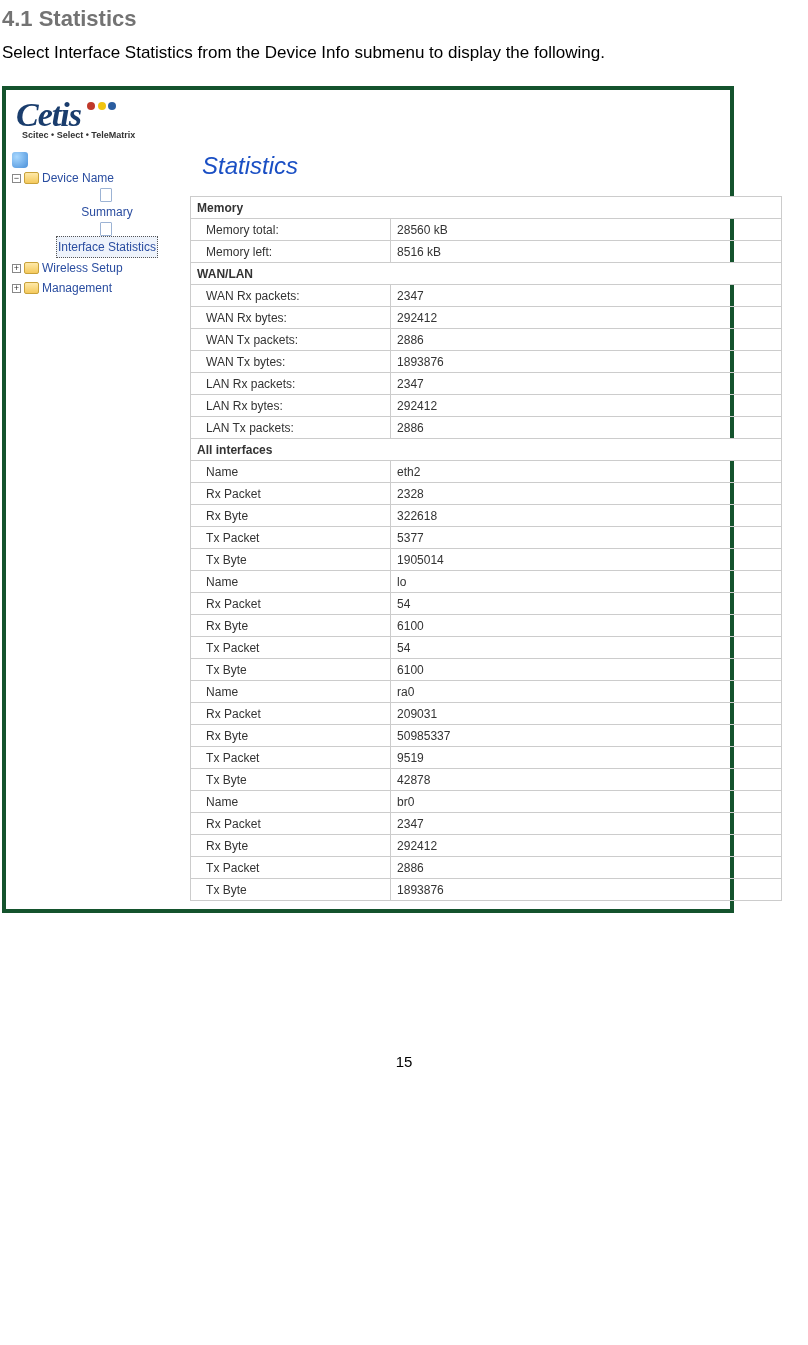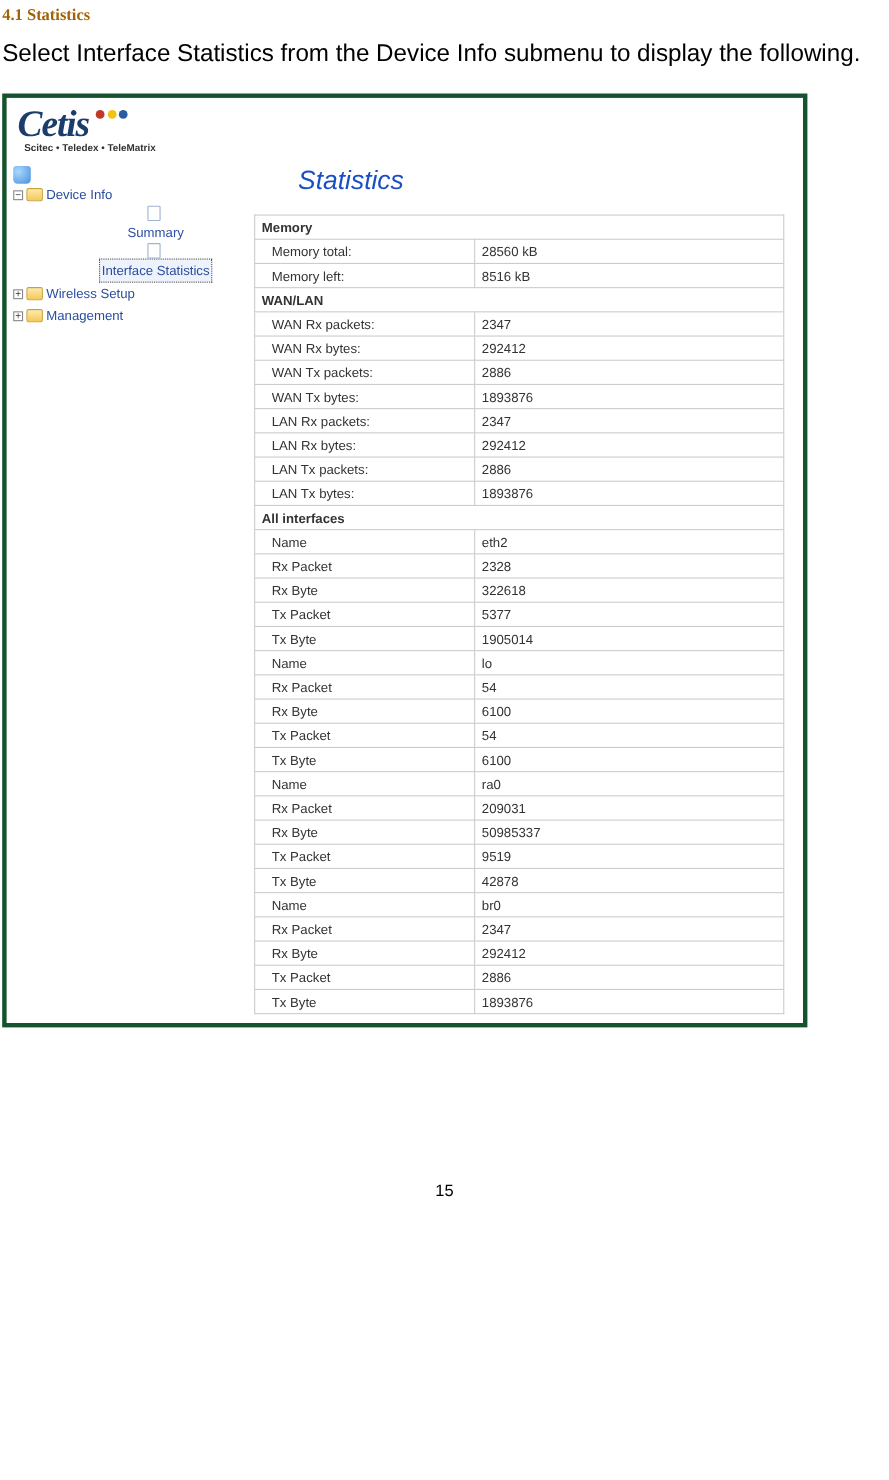--- a/index.html
+++ b/index.html
@@ -6,29 +6,29 @@
     body {
       background: #fff;
       font-family: Verdana, Arial, sans-serif;
       width: 808px;
       padding: 0 2px;
     }
     .page {
       padding: 0;
     }
     .doc-heading {
-      font-family: Liberation Serif, serif;
-      font-size: 15px;
+      font-family: Liberation Sans, sans-serif;
+      font-size: 22px;
       font-weight: bold;
       margin: 6px 0 8px 0;
-      color: #a16207;
+      color: #737373;
     }
     .doc-intro {
       font-family: Verdana, sans-serif;
-      font-size: 22px;
+      font-size: 17px;
       line-height: 1.55;
       margin-bottom: 20px;
       color: #000;
     }
     .screenshot {
       border: 4px solid #14532d;
       width: 732px;
       background: #fff;
     }
     .logo-area {
@@ -143,24 +143,25 @@
     }
     .stats-title {
       font-family: Arial, sans-serif;
       font-size: 24px;
       color: #1a4fc4;
       font-style: italic;
       margin: 2px 0 16px 40px;
     }
     table.stats {
       border-collapse: collapse;
-      width: 482px;
+      width: 592px;
       font-family: Arial, sans-serif;
       font-size: 12px;
       color: #333;
+      margin-left: 28px;
     }
     table.stats td {
       border: 1px solid #ccc;
       padding: 3px 6px;
       height: 22px;
     }
     table.stats td.section {
       font-weight: bold;
       background: #fff;
     }
@@ -187,34 +188,34 @@
   <p class="doc-intro">Select Interface Statistics from the Device Info submenu to display the following.</p>
 
   <div class="screenshot">
     <div class="logo-area">
       <span class="logo-cetis">Cetis</span>
       <span class="logo-dots">
         <span class="dot dot-r"></span>
         <span class="dot dot-y"></span>
         <span class="dot dot-b"></span>
       </span>
-      <div class="logo-sub">Scitec • Teledex • TeleMatrix</div>
+      <div class="logo-sub">Scitec • Select • TeleMatrix</div>
     </div>
 
     <div class="content-row">
 
       <div class="tree">
         <div class="tree-line">
           <span class="icon-globe"></span>
         </div>
 
         <div class="tree-line">
           <span class="expander">−</span>
           <span class="folder-open"></span>
-          <span class="tree-link">Device Info</span>
+          <span class="tree-link">Device Name</span>
         </div>
 
         <div class="tree-line tree-child2">
           <span class="doc-icon"></span>
           <span class="tree-link">Summary</span>
         </div>
 
         <div class="tree-line tree-child2">
           <span class="doc-icon"></span>
           <span class="tree-link tree-selected">Interface Statistics</span>
@@ -272,24 +273,20 @@
                 <td class="label">LAN Rx packets:</td>
                 <td class="value">2347</td>
               </tr>
               <tr>
                 <td class="label">LAN Rx bytes:</td>
                 <td class="value">292412</td>
               </tr>
               <tr>
                 <td class="label">LAN Tx packets:</td>
                 <td class="value">2886</td>
-              </tr>
-              <tr>
-                <td class="label">LAN Tx bytes:</td>
-                <td class="value">1893876</td>
               </tr>
               <tr>
                 <td class="section" colspan="2">All interfaces</td>
               </tr>
               <tr>
                 <td class="label">Name</td>
                 <td class="value">eth2</td>
               </tr>
               <tr>
                 <td class="label">Rx Packet</td>

